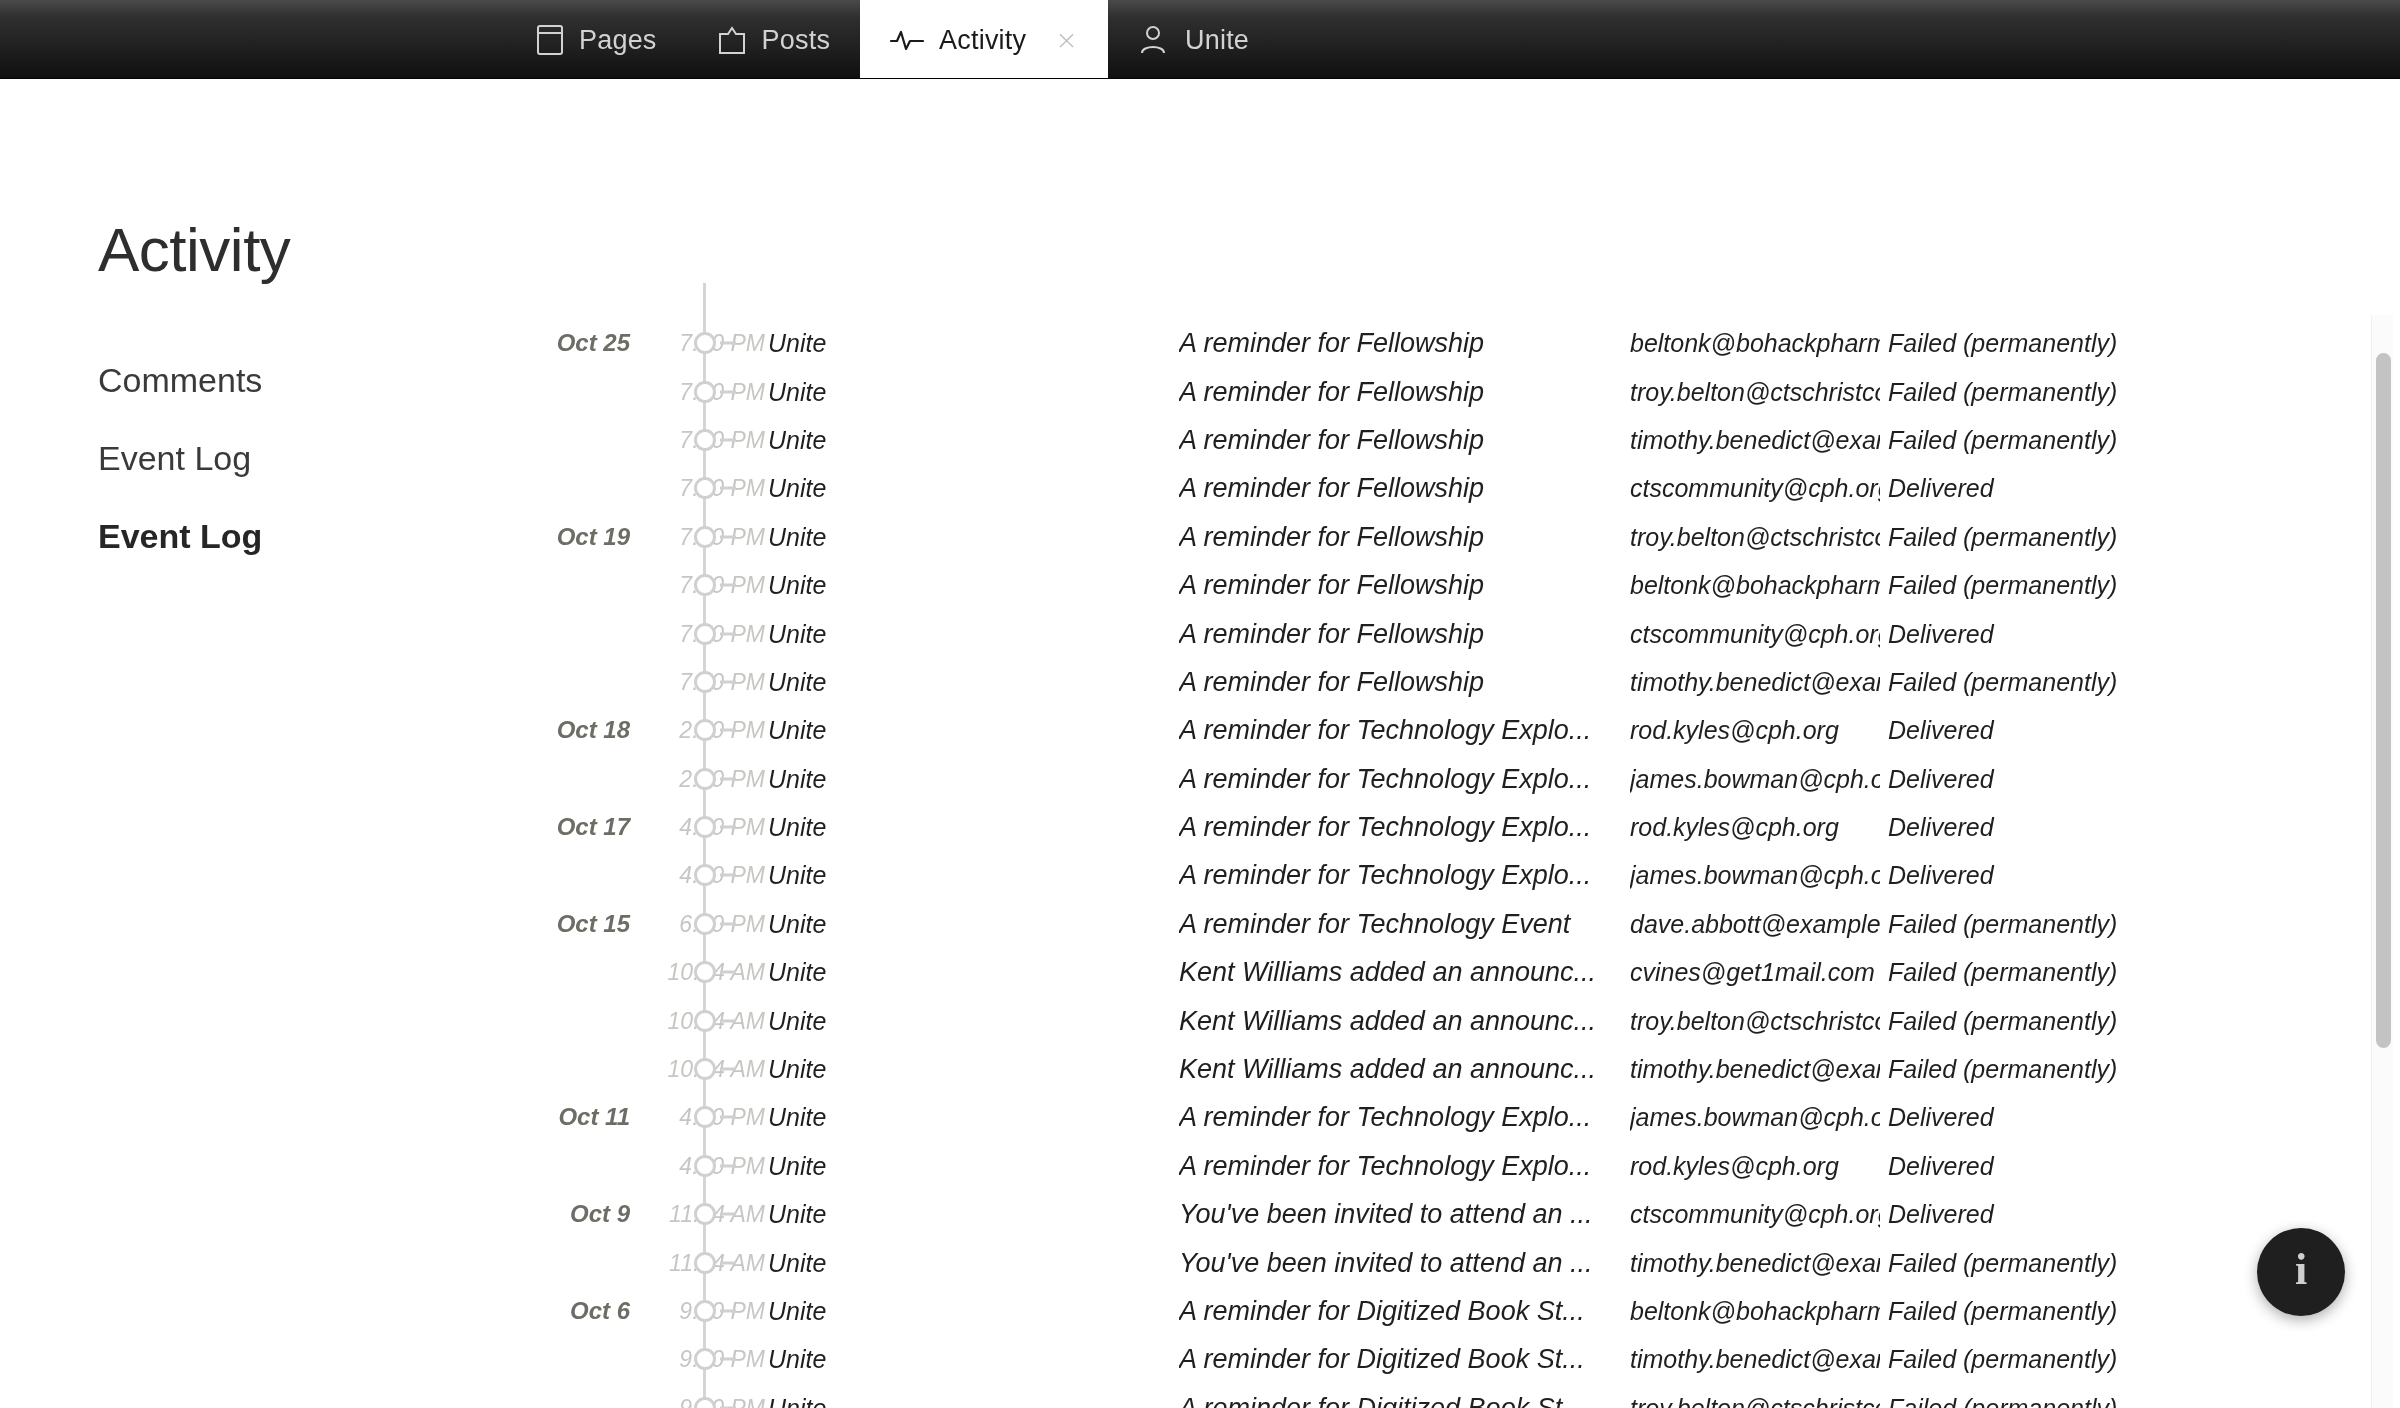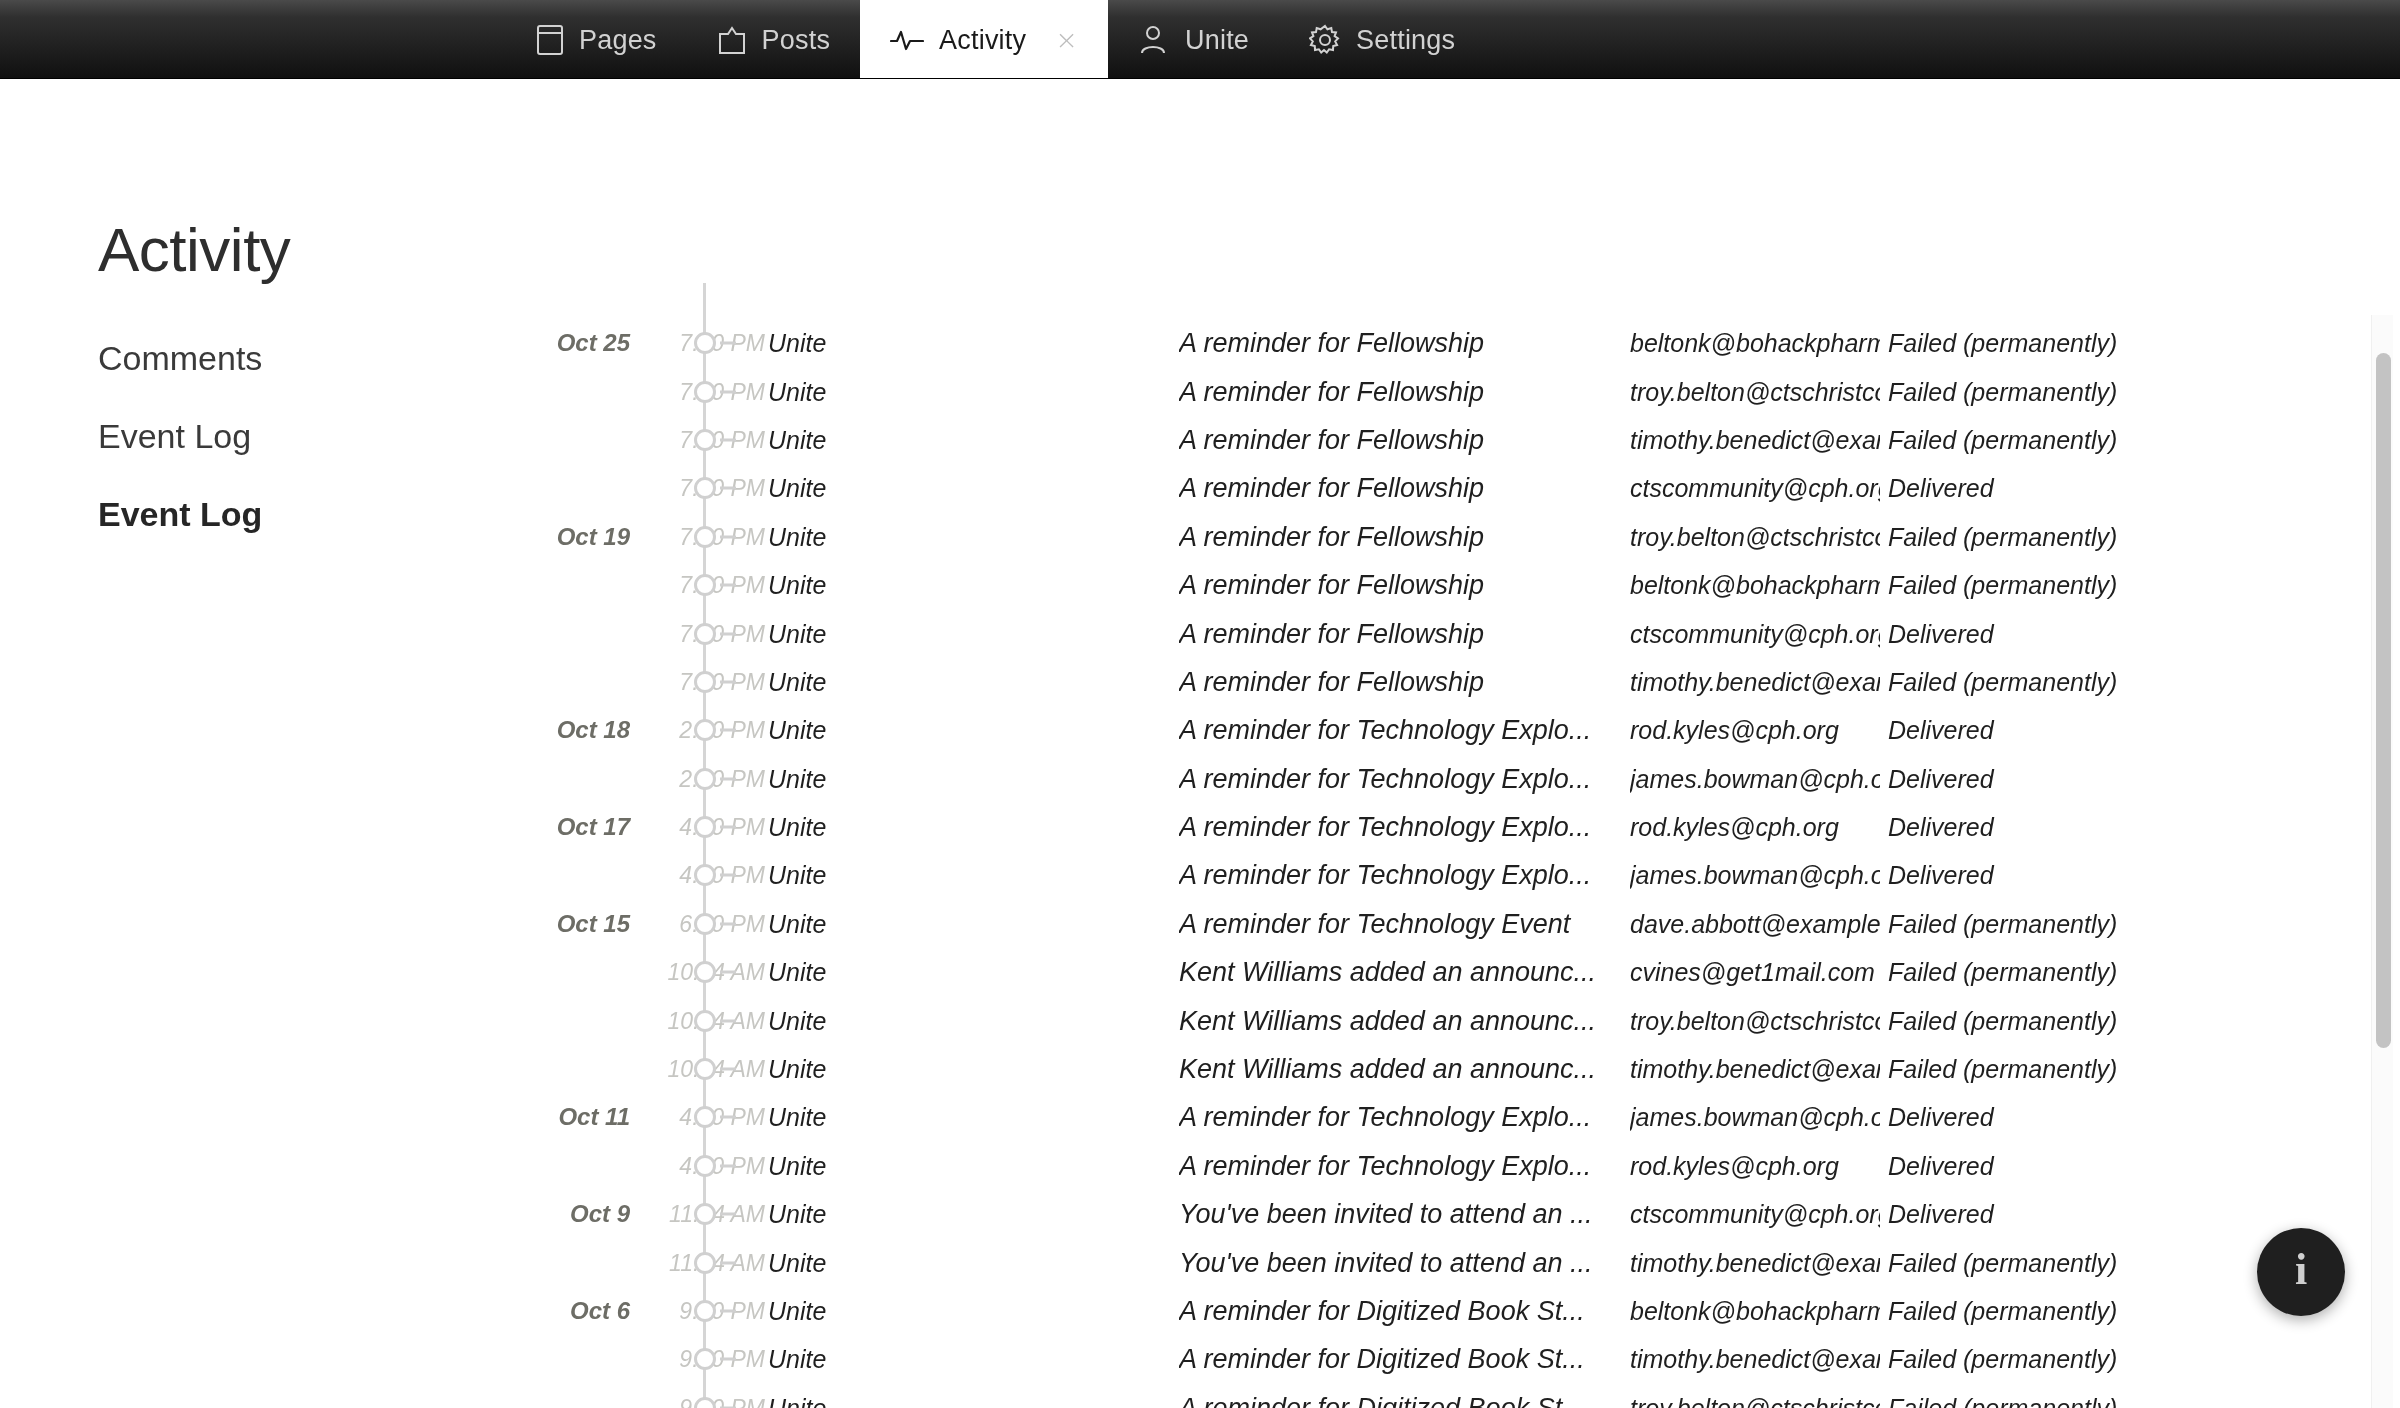--- a/index.html
+++ b/index.html
@@ -75,21 +75,21 @@
     padding-left: 98px;
   }
   #page-title {
     margin-top: 140px;
     font-size: 62px;
     font-weight: 400;
     color: #2e2e2e;
     letter-spacing: -0.5px;
     line-height: 1;
   }
-  #side-nav { margin-top: 60px; }
+  #side-nav { margin-top: 82px; }
   .side-nav-item {
     font-size: 34px;
     color: #3a3a3a;
     line-height: 1;
     margin-bottom: 44px;
     font-weight: 400;
     cursor: pointer;
     white-space: nowrap;
   }
   .side-nav-item.current { font-weight: 700; color: #262626; }
@@ -297,29 +297,20 @@
     <span class="tab-icon">
       <svg width="32" height="32" viewBox="0 0 32 32" fill="none" stroke="#d2d2d2" stroke-width="2">
         <circle cx="15" cy="9" r="6"></circle>
           <path d="M4 29 C4 21 26 21 26 29"></path>
       </svg>
     </span>
     <span class="tab-label">Unite</span>
   </div>
 
 
-  <div class="tab">
-    <span class="tab-icon">
-      <svg width="32" height="32" viewBox="0 0 32 32" fill="none" stroke="#d2d2d2" stroke-width="2">
-        <circle cx="16" cy="16" r="5"></circle>
-        <path d="M16 2 L18.4 5.3 L22.3 4 L23 8.1 L27 8.4 L25.6 12.2 L29 14.4 L26.2 17.4 L28.1 21 L24.2 22.1 L24 26.1 L20.1 25.3 L17.8 28.6 L15 26 L12.2 28.6 L9.9 25.3 L6 26.1 L5.8 22.1 L1.9 21 L3.8 17.4 L1 14.4 L4.4 12.2 L3 8.4 L7 8.1 L7.7 4 L11.6 5.3 Z"></path>
-      </svg>
-    </span>
-    <span class="tab-label">Settings</span>
-  </div>
 </div>
 
 <div id="page">
 
   <div id="leftrail">
     <h1 id="page-title">Activity</h1>
     <nav id="side-nav">
       <div class="side-nav-item">Comments</div>
       <div class="side-nav-item">Event Log</div>
       <div class="side-nav-item current">Event Log</div>

